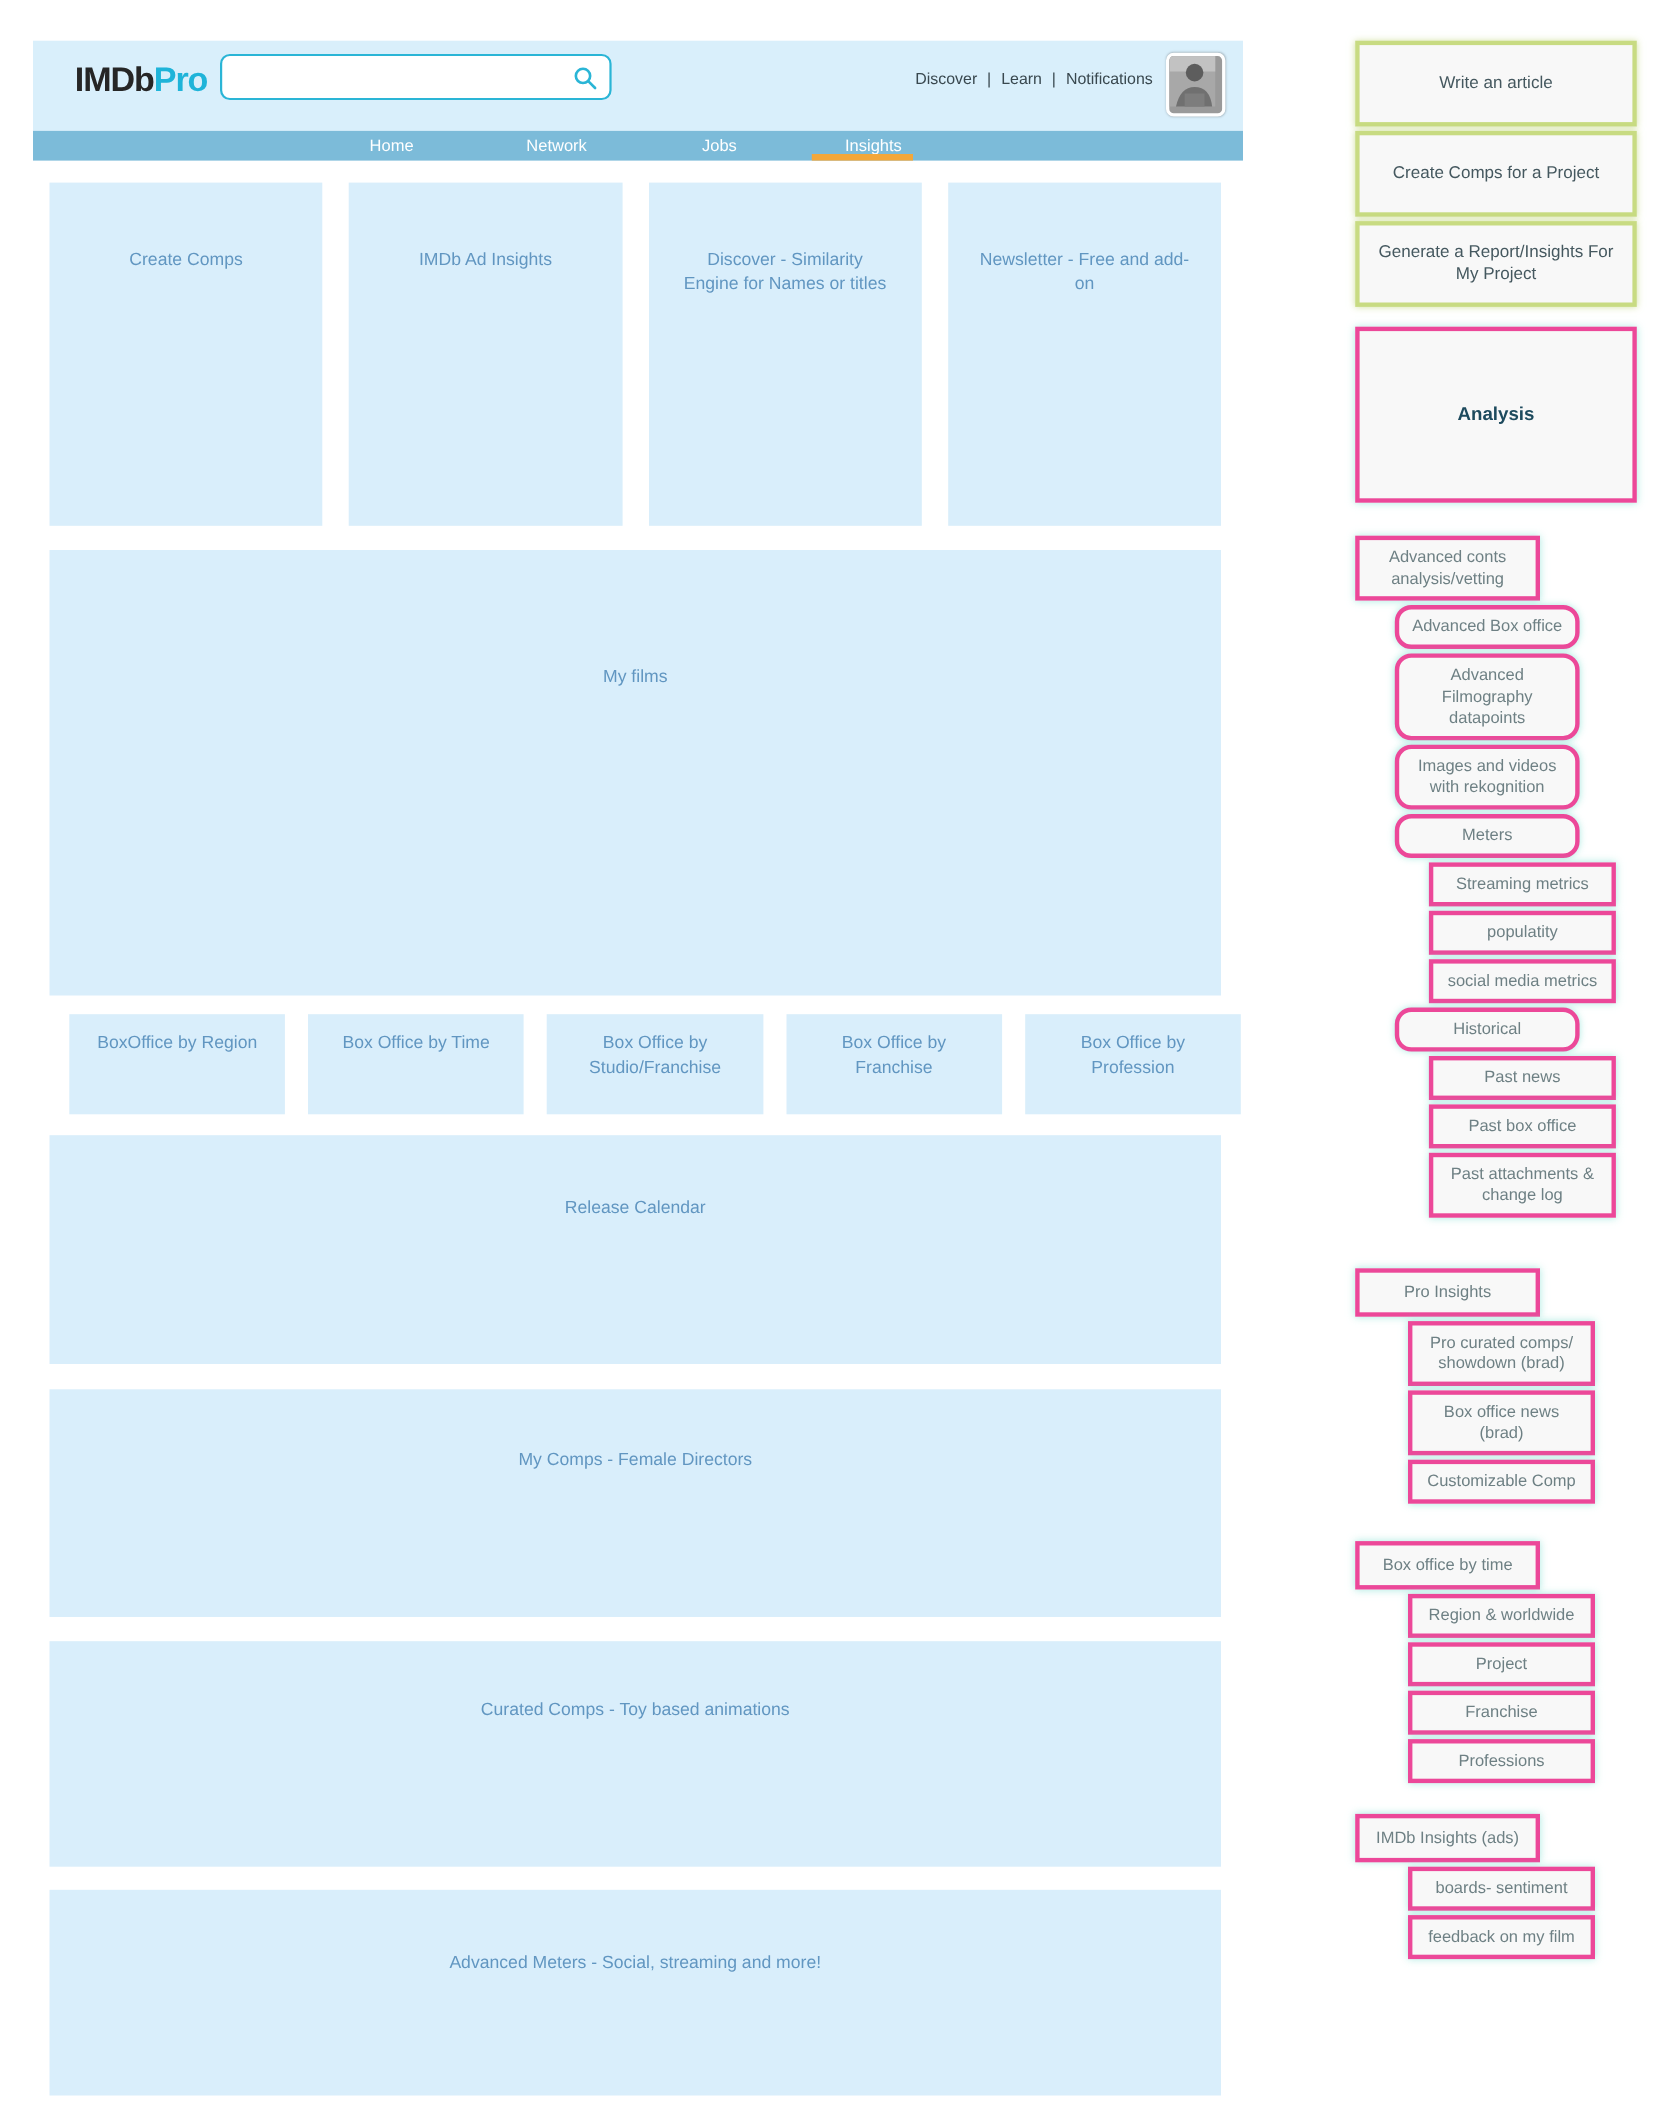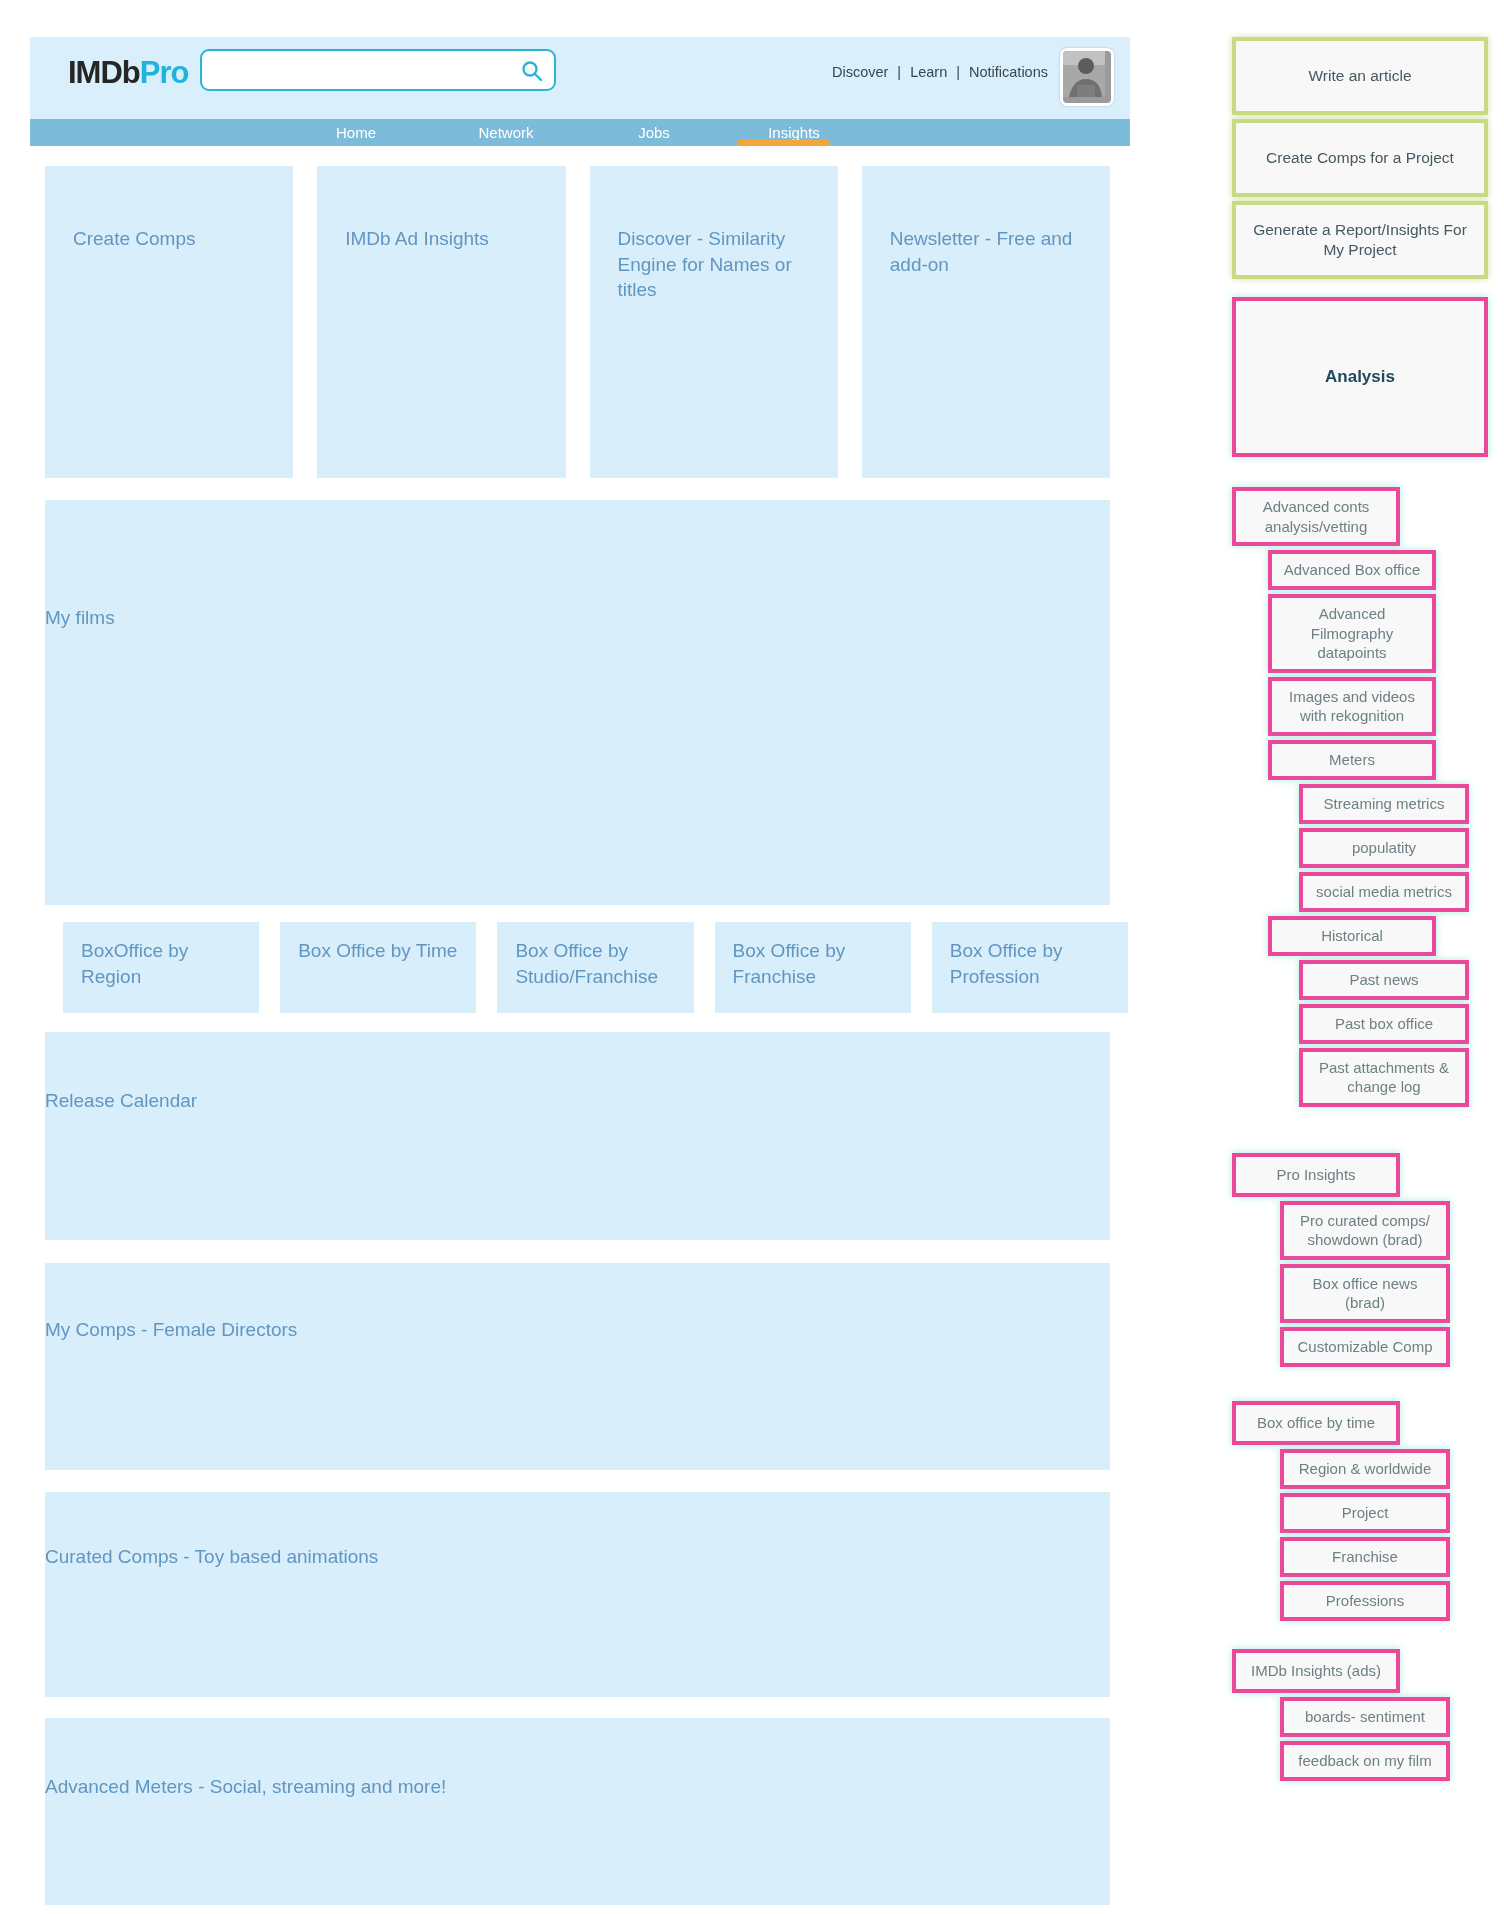--- a/index.html
+++ b/index.html
@@ -18,39 +18,39 @@
   .header-links span.lnk{cursor:pointer;}
   .header-links .sep{margin:0 9px;color:#39484f;}
   .avatar{position:absolute;right:16px;top:11px;width:48px;height:52px;border:3px solid #ffffff;border-radius:7px;overflow:hidden;background:#9a9a9a;box-shadow:0 0 2px rgba(0,0,0,.25);}
 
   
   .nav{position:absolute;left:30px;top:119px;width:1100px;height:27px;background:#7cbbd9;}
   .nav-item{position:absolute;top:5px;transform:translateX(-50%);color:#ffffff;font-size:15px;cursor:pointer;white-space:nowrap;}
   .nav-underline{position:absolute;left:708px;bottom:0px;width:92px;height:6px;background:#f3a73a;}
 
   
-  .card{background:#d9eefb;color:#6196c1;font-size:19px;text-align:left;box-sizing:border-box;line-height:1.35;cursor:pointer;}
+  .card{background:#d9eefb;color:#6196c1;font-size:16px;text-align:center;box-sizing:border-box;line-height:1.35;cursor:pointer;}
   .row-top{position:absolute;left:45px;top:166px;width:1065px;height:312px;display:grid;grid-template-columns:repeat(4,1fr);gap:24px;}
   .row-top .card{padding:60px 28px 0;}
   .myfilms{position:absolute;left:45px;top:500px;width:1065px;height:405px;padding-top:105px;}
   .row-bo{position:absolute;left:63px;top:922px;width:1065px;height:91px;display:grid;grid-template-columns:repeat(5,1fr);gap:21px;}
   .row-bo .card{padding:16px 18px 0;}
   .wide{position:absolute;left:45px;width:1065px;}
   .wide1{top:1032px;height:208px;padding-top:56px;}
   .wide2{top:1263px;height:207px;padding-top:54px;}
   .wide3{top:1492px;height:205px;padding-top:52px;}
   .wide4{top:1718px;height:187px;padding-top:56px;}
 
   
   .sidebar{position:absolute;left:1232px;top:37px;width:256px;}
   .sb-item{background:#f8f8f8;border:4px solid #ec4899;box-shadow:0 0 7px rgba(126,222,209,.65);color:#6e8084;font-size:15px;text-align:center;display:flex;align-items:center;justify-content:center;padding:6px 8px;margin-bottom:4px;box-sizing:border-box;line-height:1.3;cursor:pointer;}
   .sb-action{width:256px;min-height:78px;border-color:#c8db82;box-shadow:0 0 6px rgba(186,209,110,.65);color:#45585f;font-size:15.5px;}
   .sb-analysis{width:256px;min-height:160px;color:#1d4a5d;font-weight:bold;font-size:17px;margin-top:18px;}
   .sb-h{width:168px;min-height:44px;}
-  .ind36{margin-left:36px;width:168px;min-height:40px;}
+  .ind36{margin-left:36px;width:168px;min-height:40px;border-radius:15px;}
   .ind48{margin-left:48px;width:170px;min-height:40px;}
   .ind67{margin-left:67px;width:170px;min-height:40px;}
   .mt30{margin-top:30px;}
   .mt46{margin-top:46px;}
   .mt34{margin-top:34px;}
   .mt28{margin-top:28px;}
 </style>
 </head>
 <body>
 

